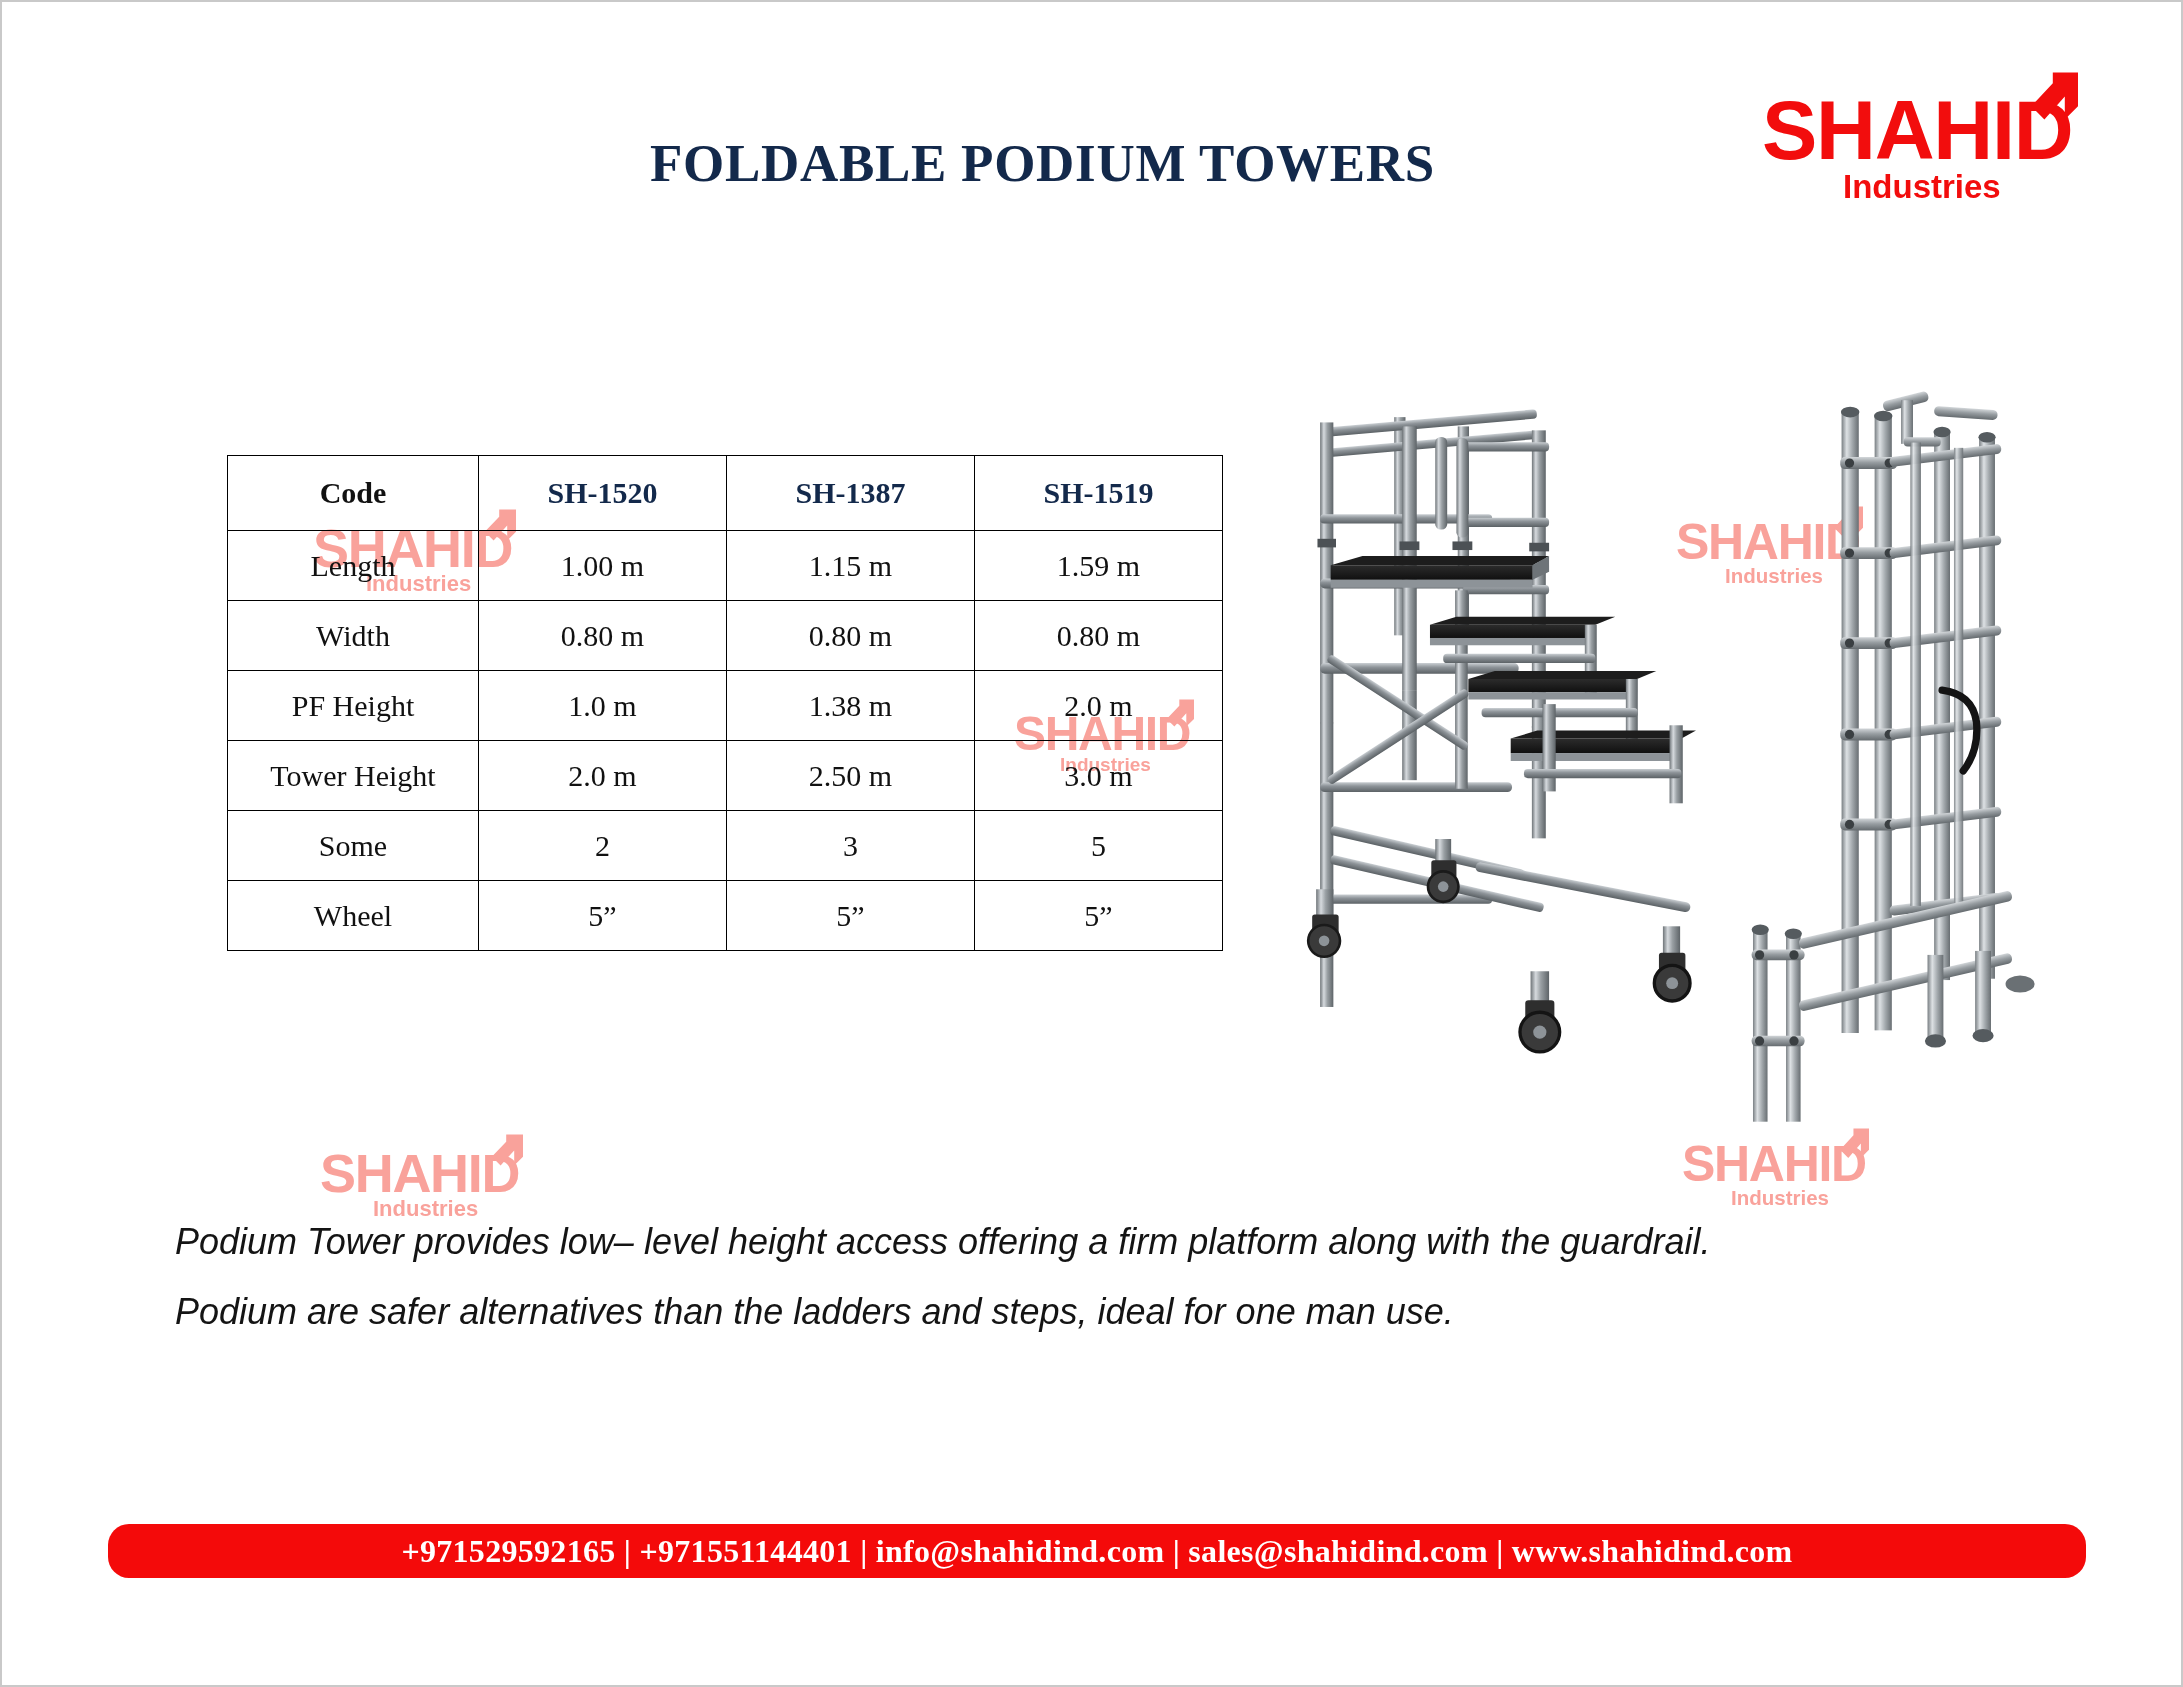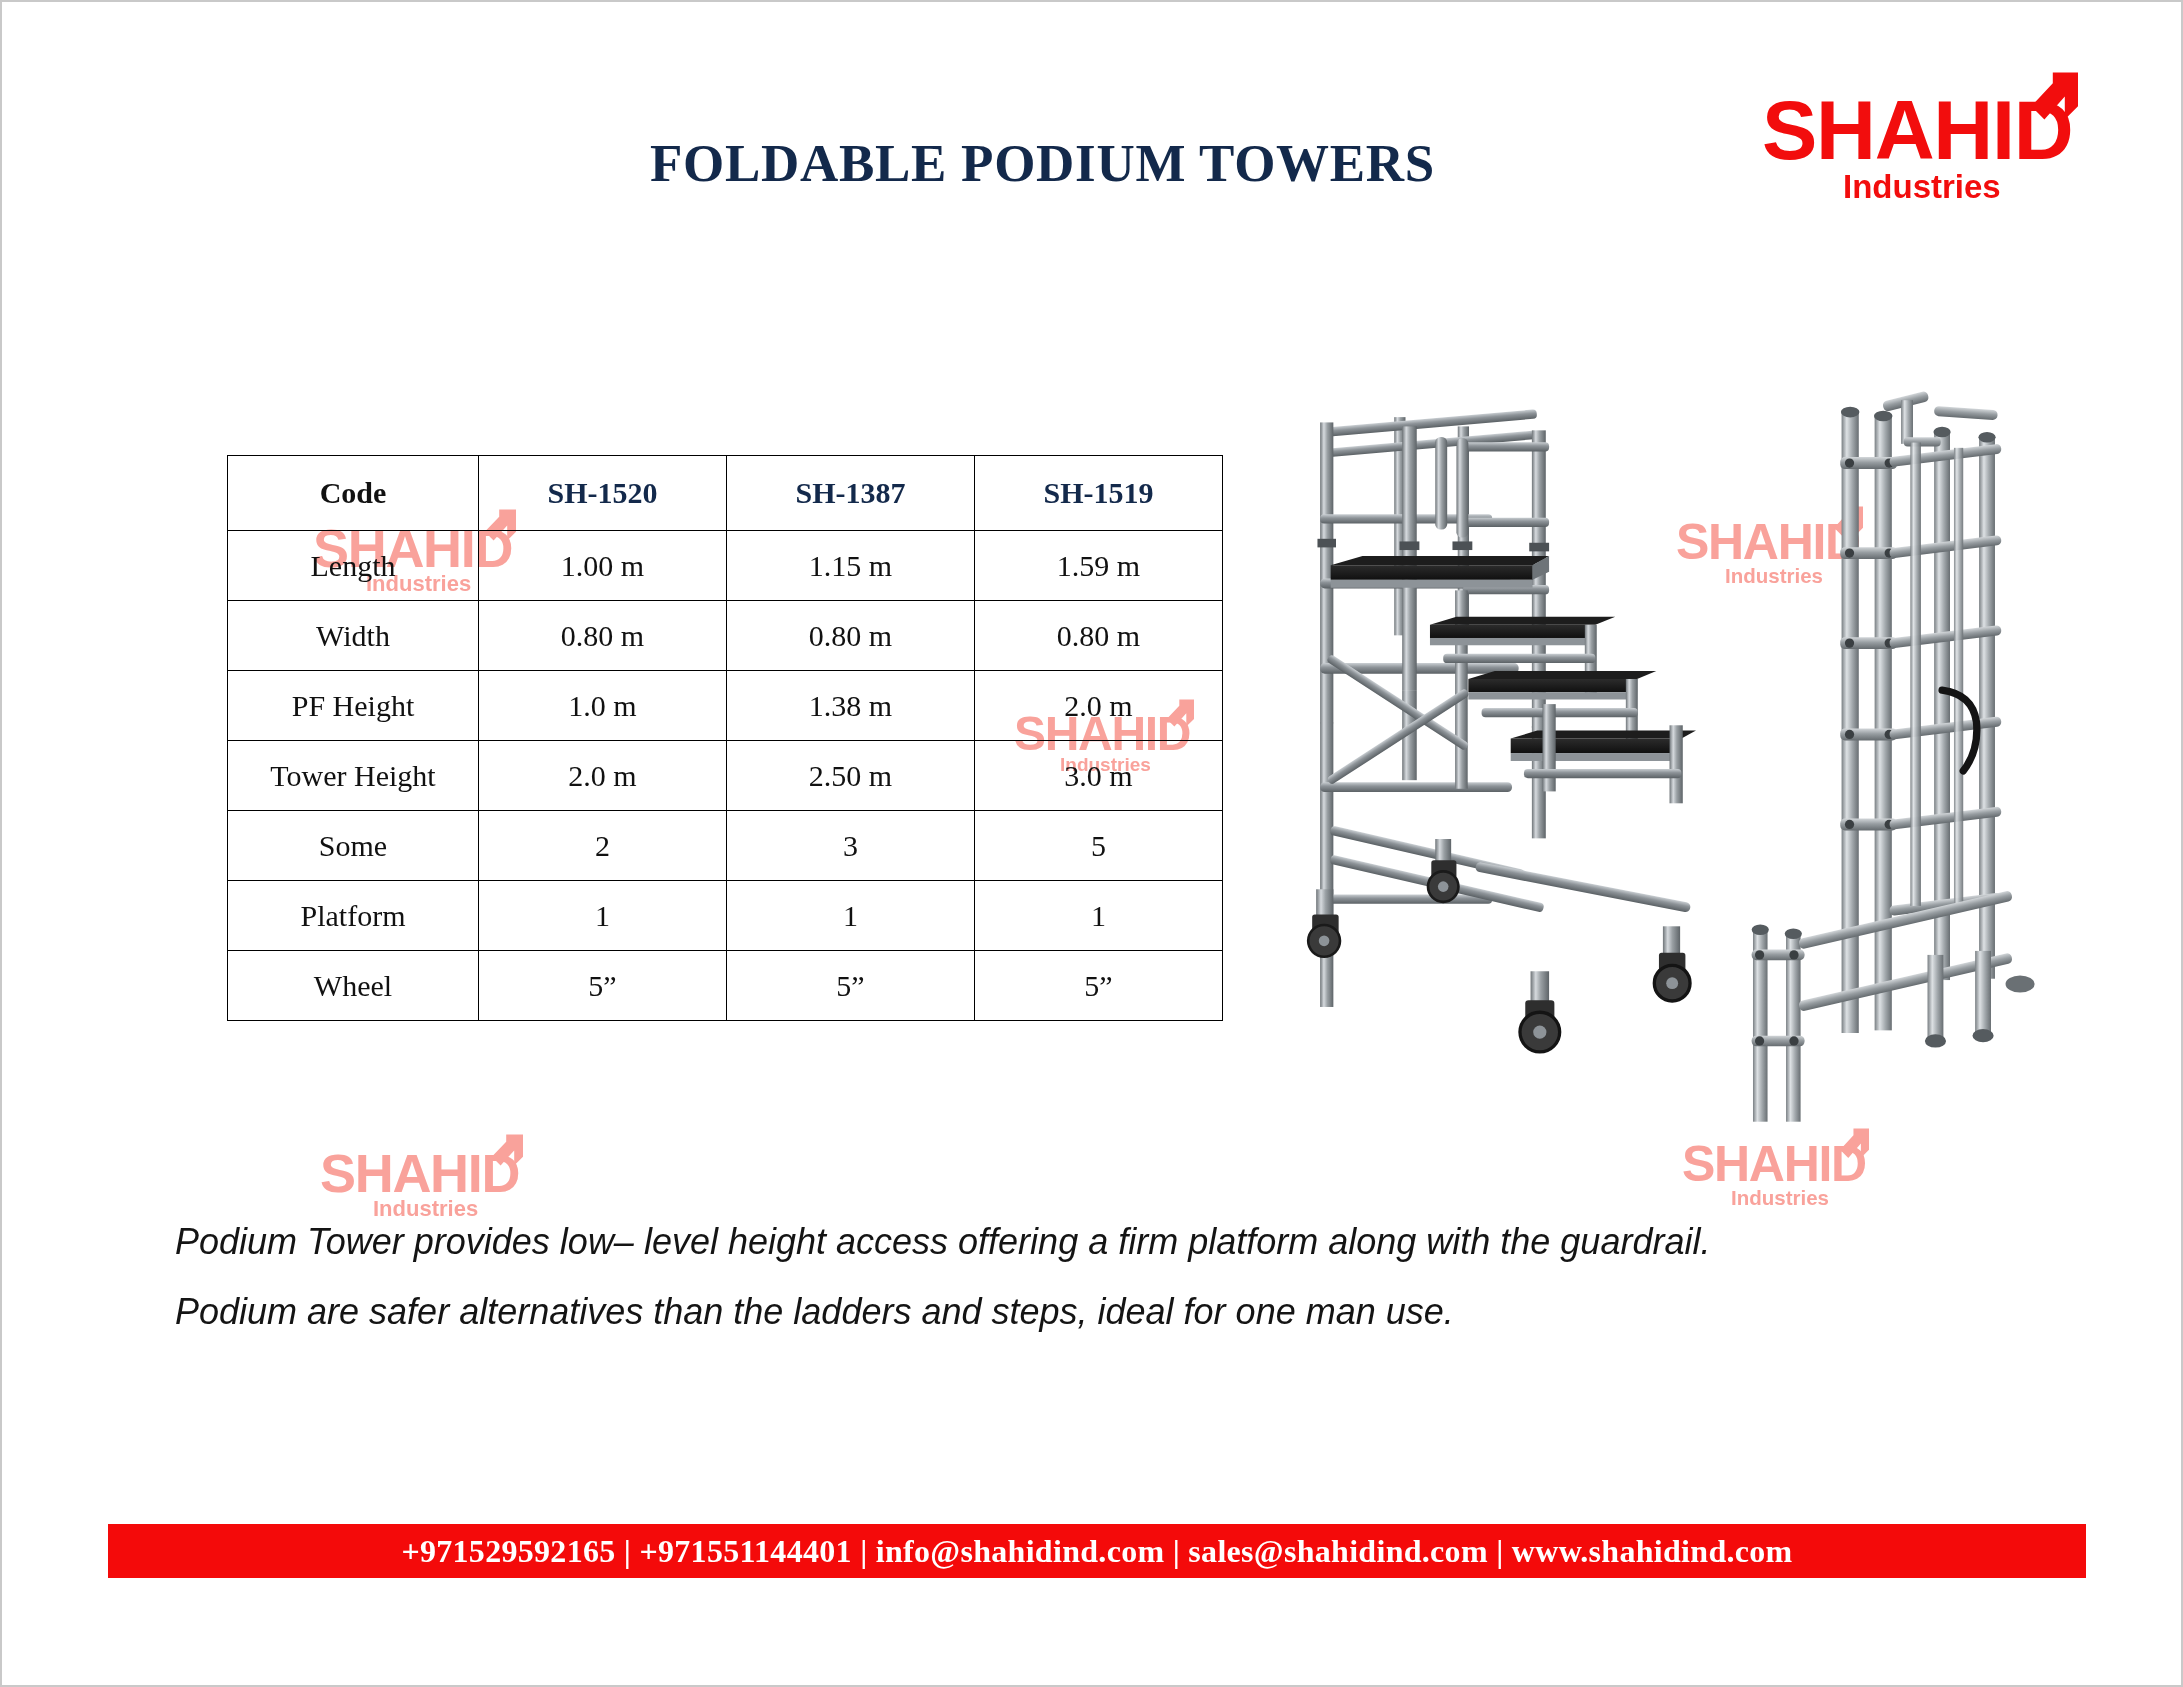--- a/index.html
+++ b/index.html
@@ -126,21 +126,21 @@
   }
   #desc-1{top:1219px;}
   #desc-2{top:1289px;}
   #desc-3{top:1359px;}
 
   
   #footer{
     position:absolute;left:106px;top:1522px;
     width:1978px;height:54px;
     background:#f40a0a;
-    display:flex;align-items:center;justify-content:center;
+    display:flex;align-items:center;justify-content:center;border-radius:21px;
   }
   #footer-text{
     font-family:"Liberation Serif",serif;
     font-weight:bold;
     font-size:32px;
     color:#ffffff;
     white-space:nowrap;
     letter-spacing:0.3px;
   }
 </style>
@@ -227,26 +227,20 @@
         <td class="rowlabel">Tower Height</td>
         <td>2.0 m</td>
         <td>2.50 m</td>
         <td>3.0 m</td>
       </tr>
       <tr>
         <td class="rowlabel">Some</td>
         <td>2</td>
         <td>3</td>
         <td>5</td>
-      </tr>
-      <tr>
-        <td class="rowlabel">Platform</td>
-        <td>1</td>
-        <td>1</td>
-        <td>1</td>
       </tr>
       <tr>
         <td class="rowlabel">Wheel</td>
         <td>5”</td>
         <td>5”</td>
         <td>5”</td>
       </tr>
     </tbody>
   </table>
 

